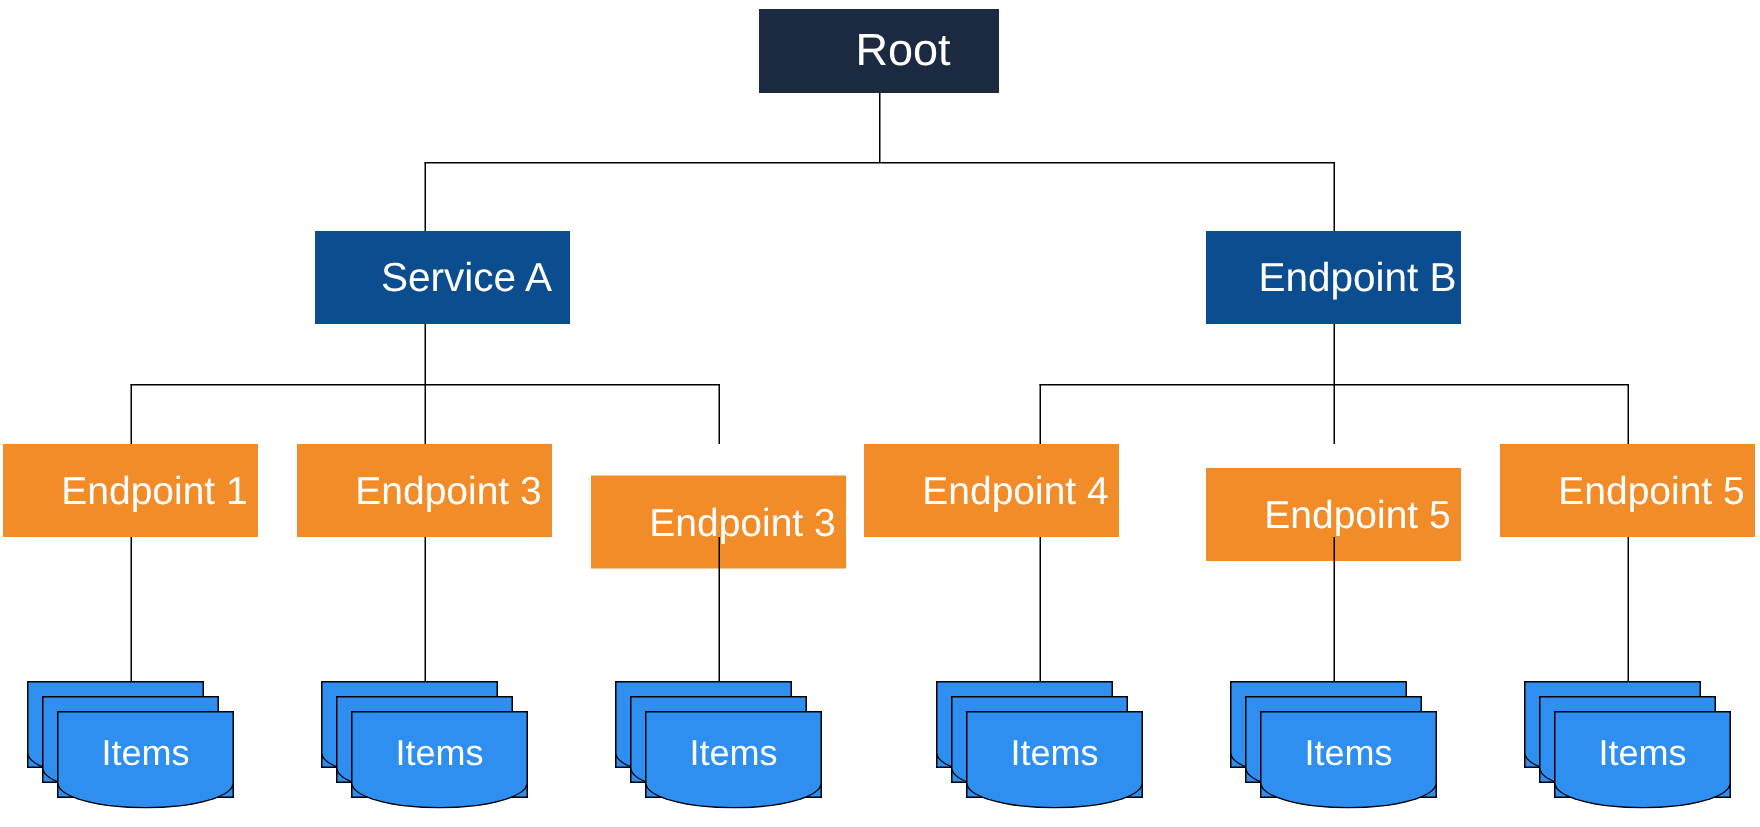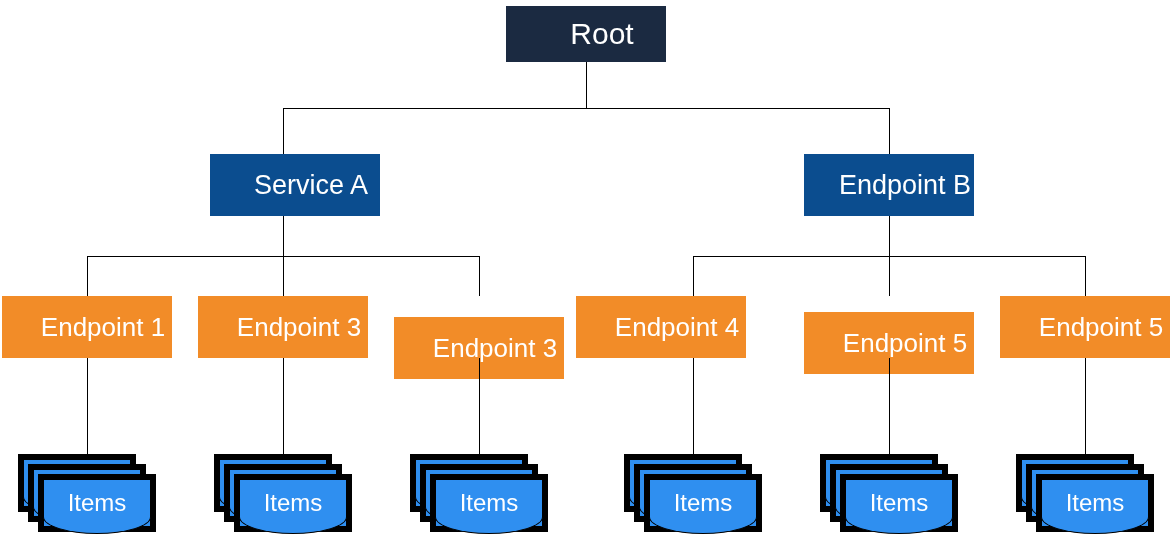--- a/index.html
+++ b/index.html
@@ -42,21 +42,21 @@
   .items-stack {
     position: absolute;
     width: 150px;
     height: 80px;
   }
   .doc {
     position: absolute;
     width: 118px;
     height: 58px;
     background: #2f8ff0;
-    border: 6px solid #000000;
+    border: 1px solid #000000;
   }
   .doc::after {
     content: "";
     position: absolute;
     left: -1px;
     right: -1px;
     bottom: -8px;
     height: 16px;
     background: #2f8ff0;
     border: 1px solid #000;

